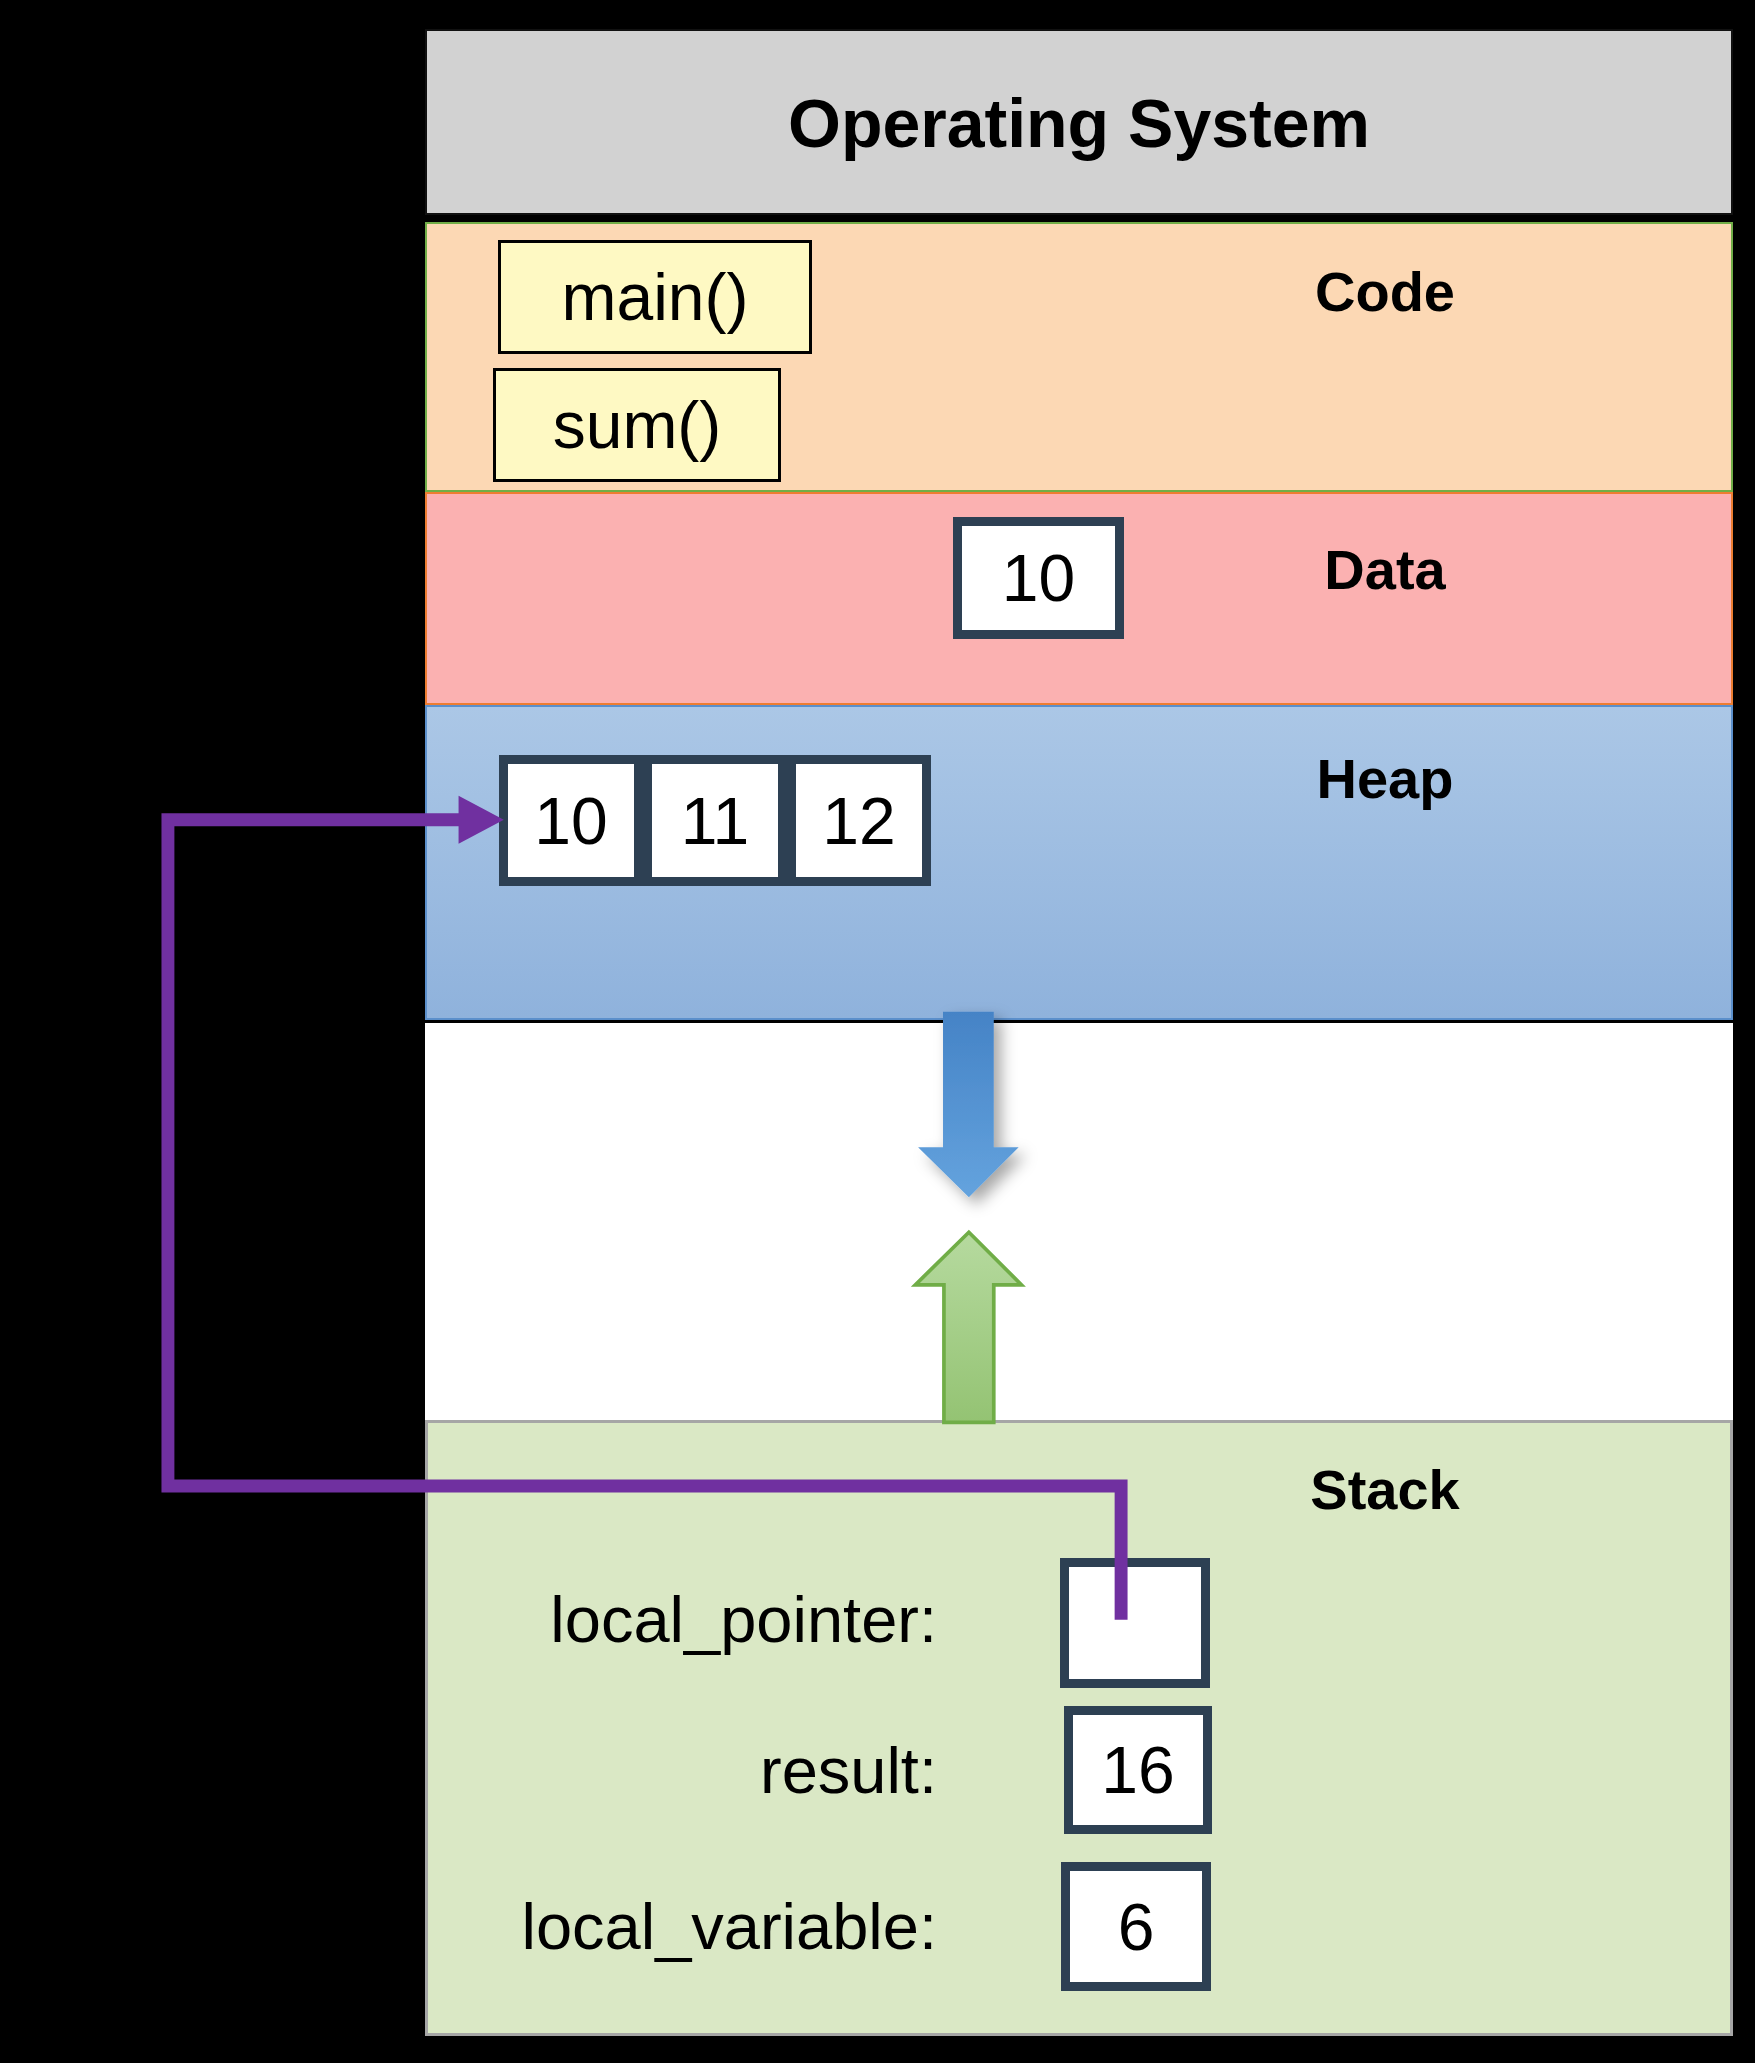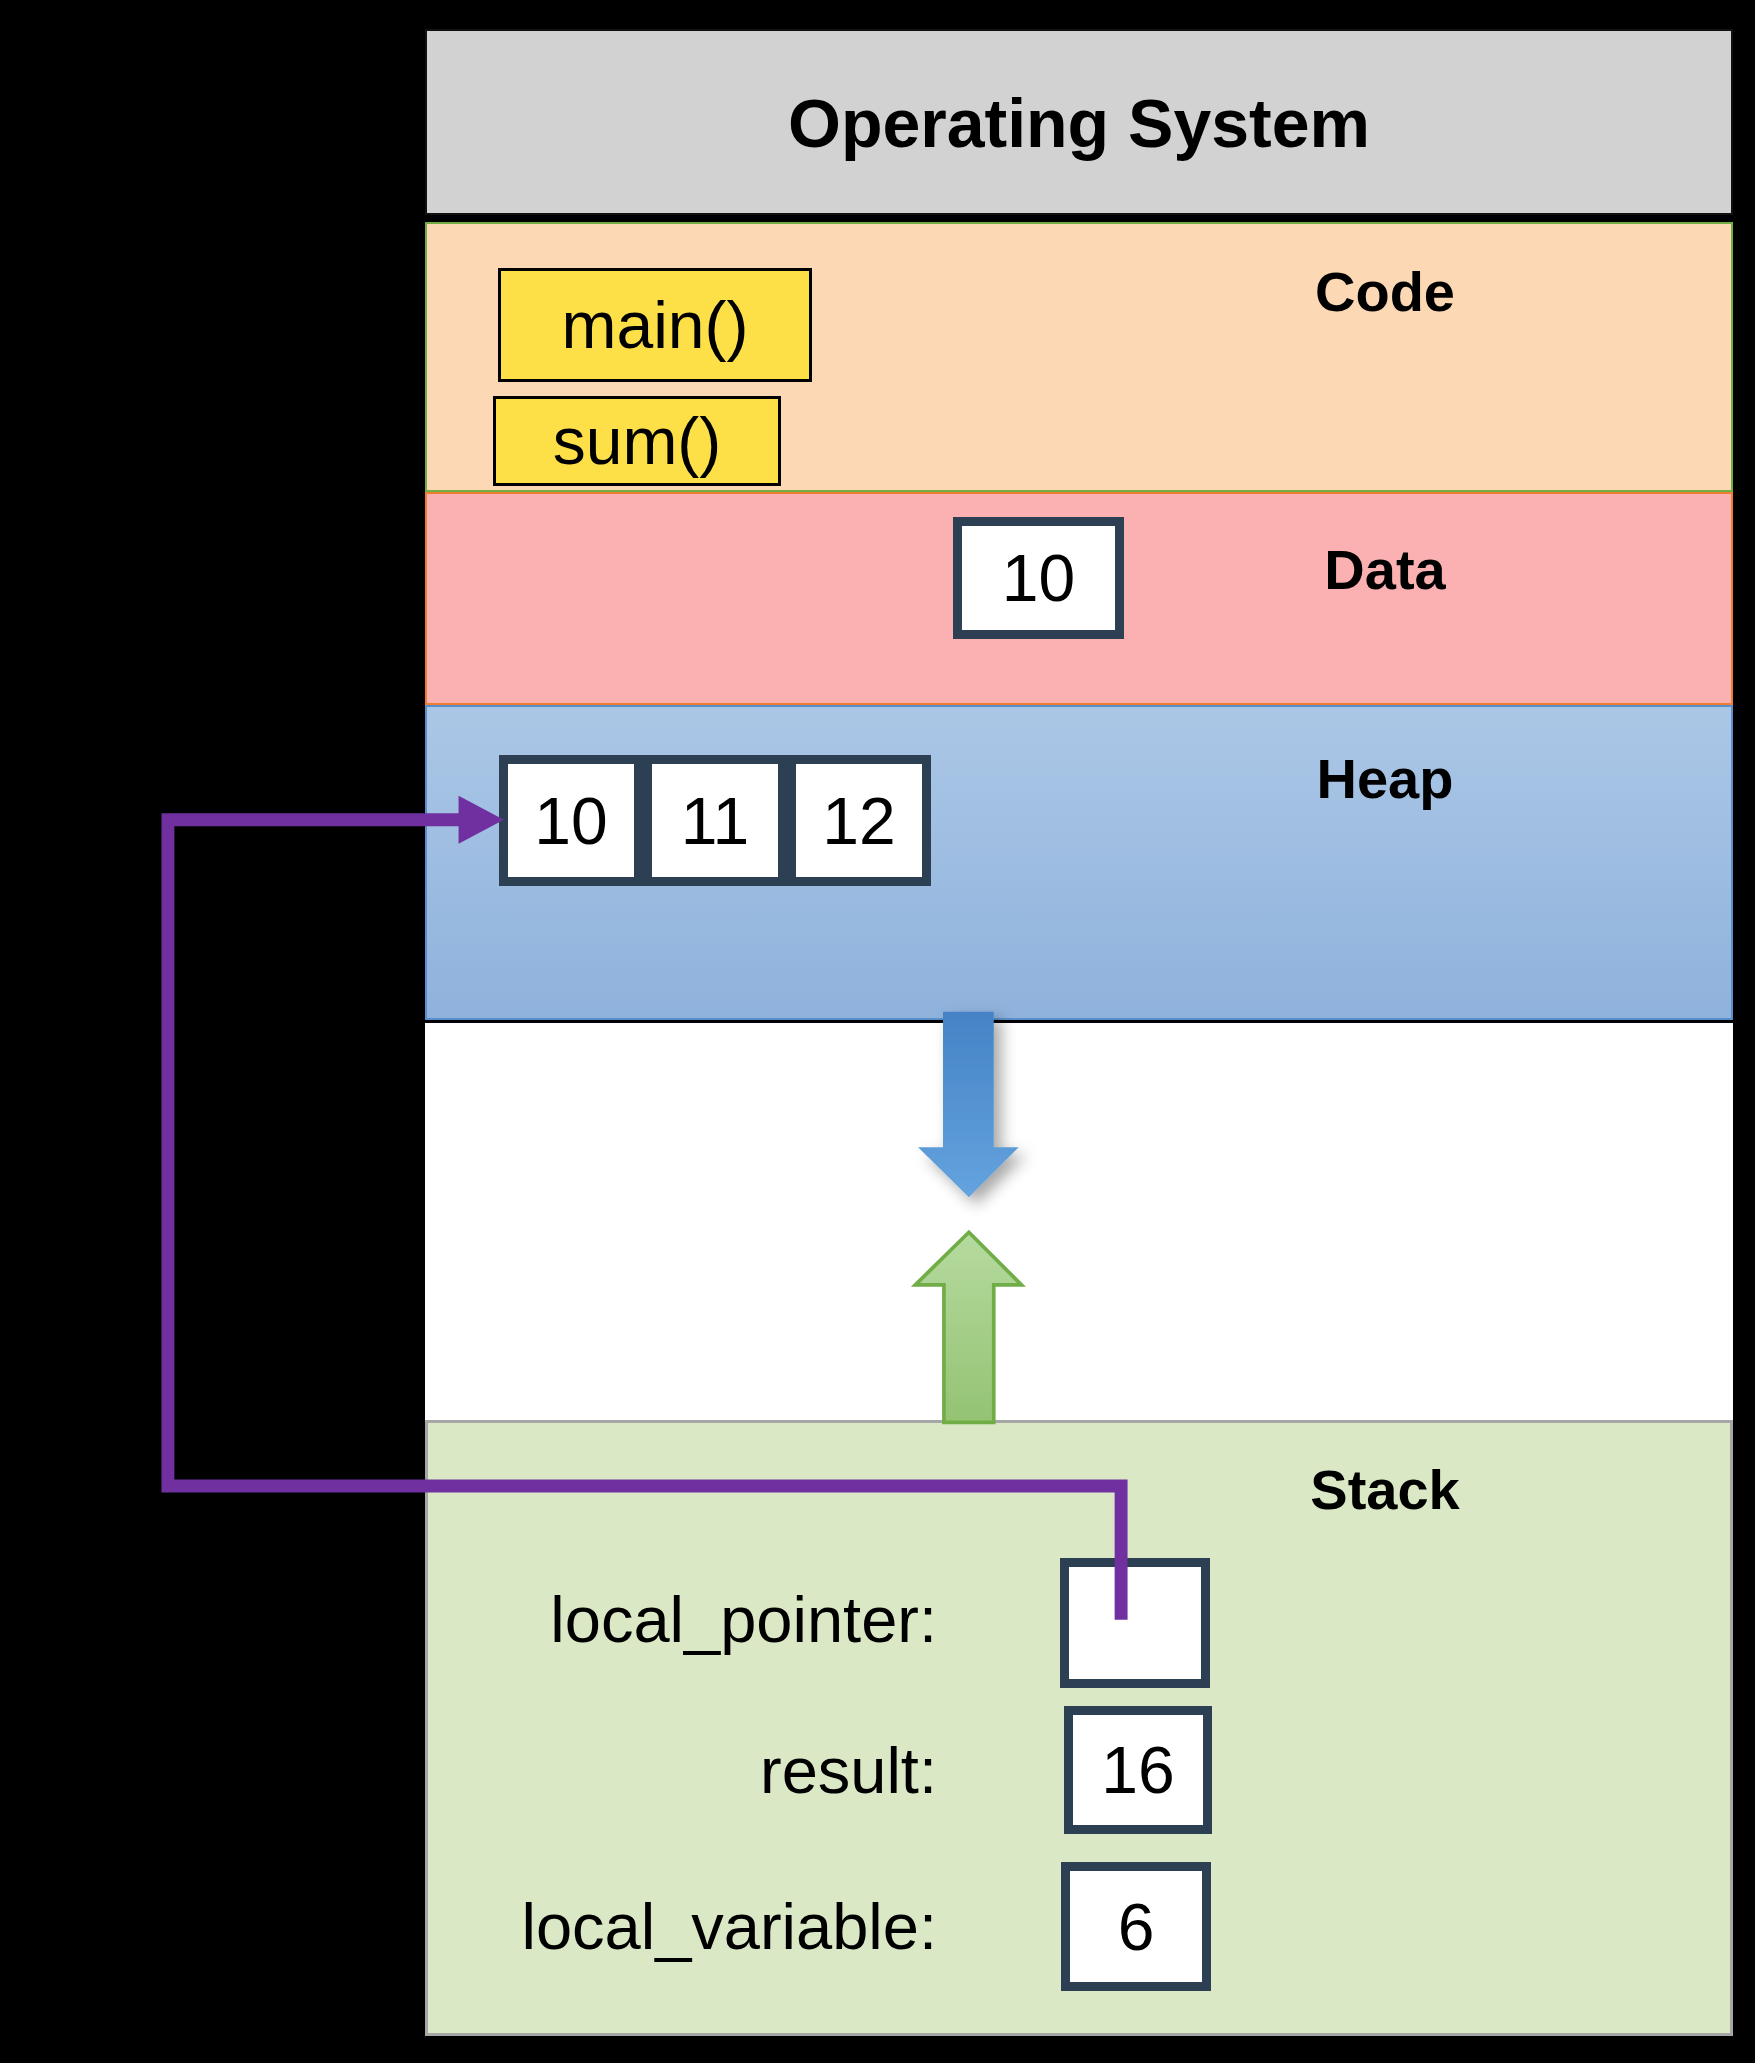--- a/index.html
+++ b/index.html
@@ -22,25 +22,25 @@
   .hdr{
     position:absolute;left:1385px;transform:translateX(-50%);
     font-size:56px;font-weight:bold;white-space:nowrap;line-height:1;text-align:center;
   }
   .hdr-code{top:264px;}
   .hdr-data{top:542px;}
   .hdr-heap{top:751px;}
   .hdr-stack{top:1462px;}
 
   .fnbox{
-    position:absolute;background:#fde047;border:3.7px solid #000;box-sizing:border-box;
-    display:flex;align-items:center;justify-content:center;font-size:66px;margin-top:28px;
+    position:absolute;background:#fef9c3;border:3.7px solid #000;box-sizing:border-box;
+    display:flex;align-items:center;justify-content:center;font-size:66px;
   }
   .fn-main{left:498px;top:240px;width:314px;height:114px;}
-  .fn-sum{left:493px;top:368px;width:288px;height:90px;}
+  .fn-sum{left:493px;top:368px;width:288px;height:114px;}
 
   .vbox{
     position:absolute;background:#fff;border:9.2px solid #2D4053;box-sizing:border-box;
     display:flex;align-items:center;justify-content:center;font-size:66px;
   }
   .vb-global{left:953px;top:517px;width:171px;height:122px;}
   .vb-localptr{left:1060px;top:1558px;width:150px;height:130px;}
   .vb-result{left:1064px;top:1706px;width:148px;height:128px;}
   .vb-localvar{left:1061px;top:1862px;width:150px;height:129px;}
 

